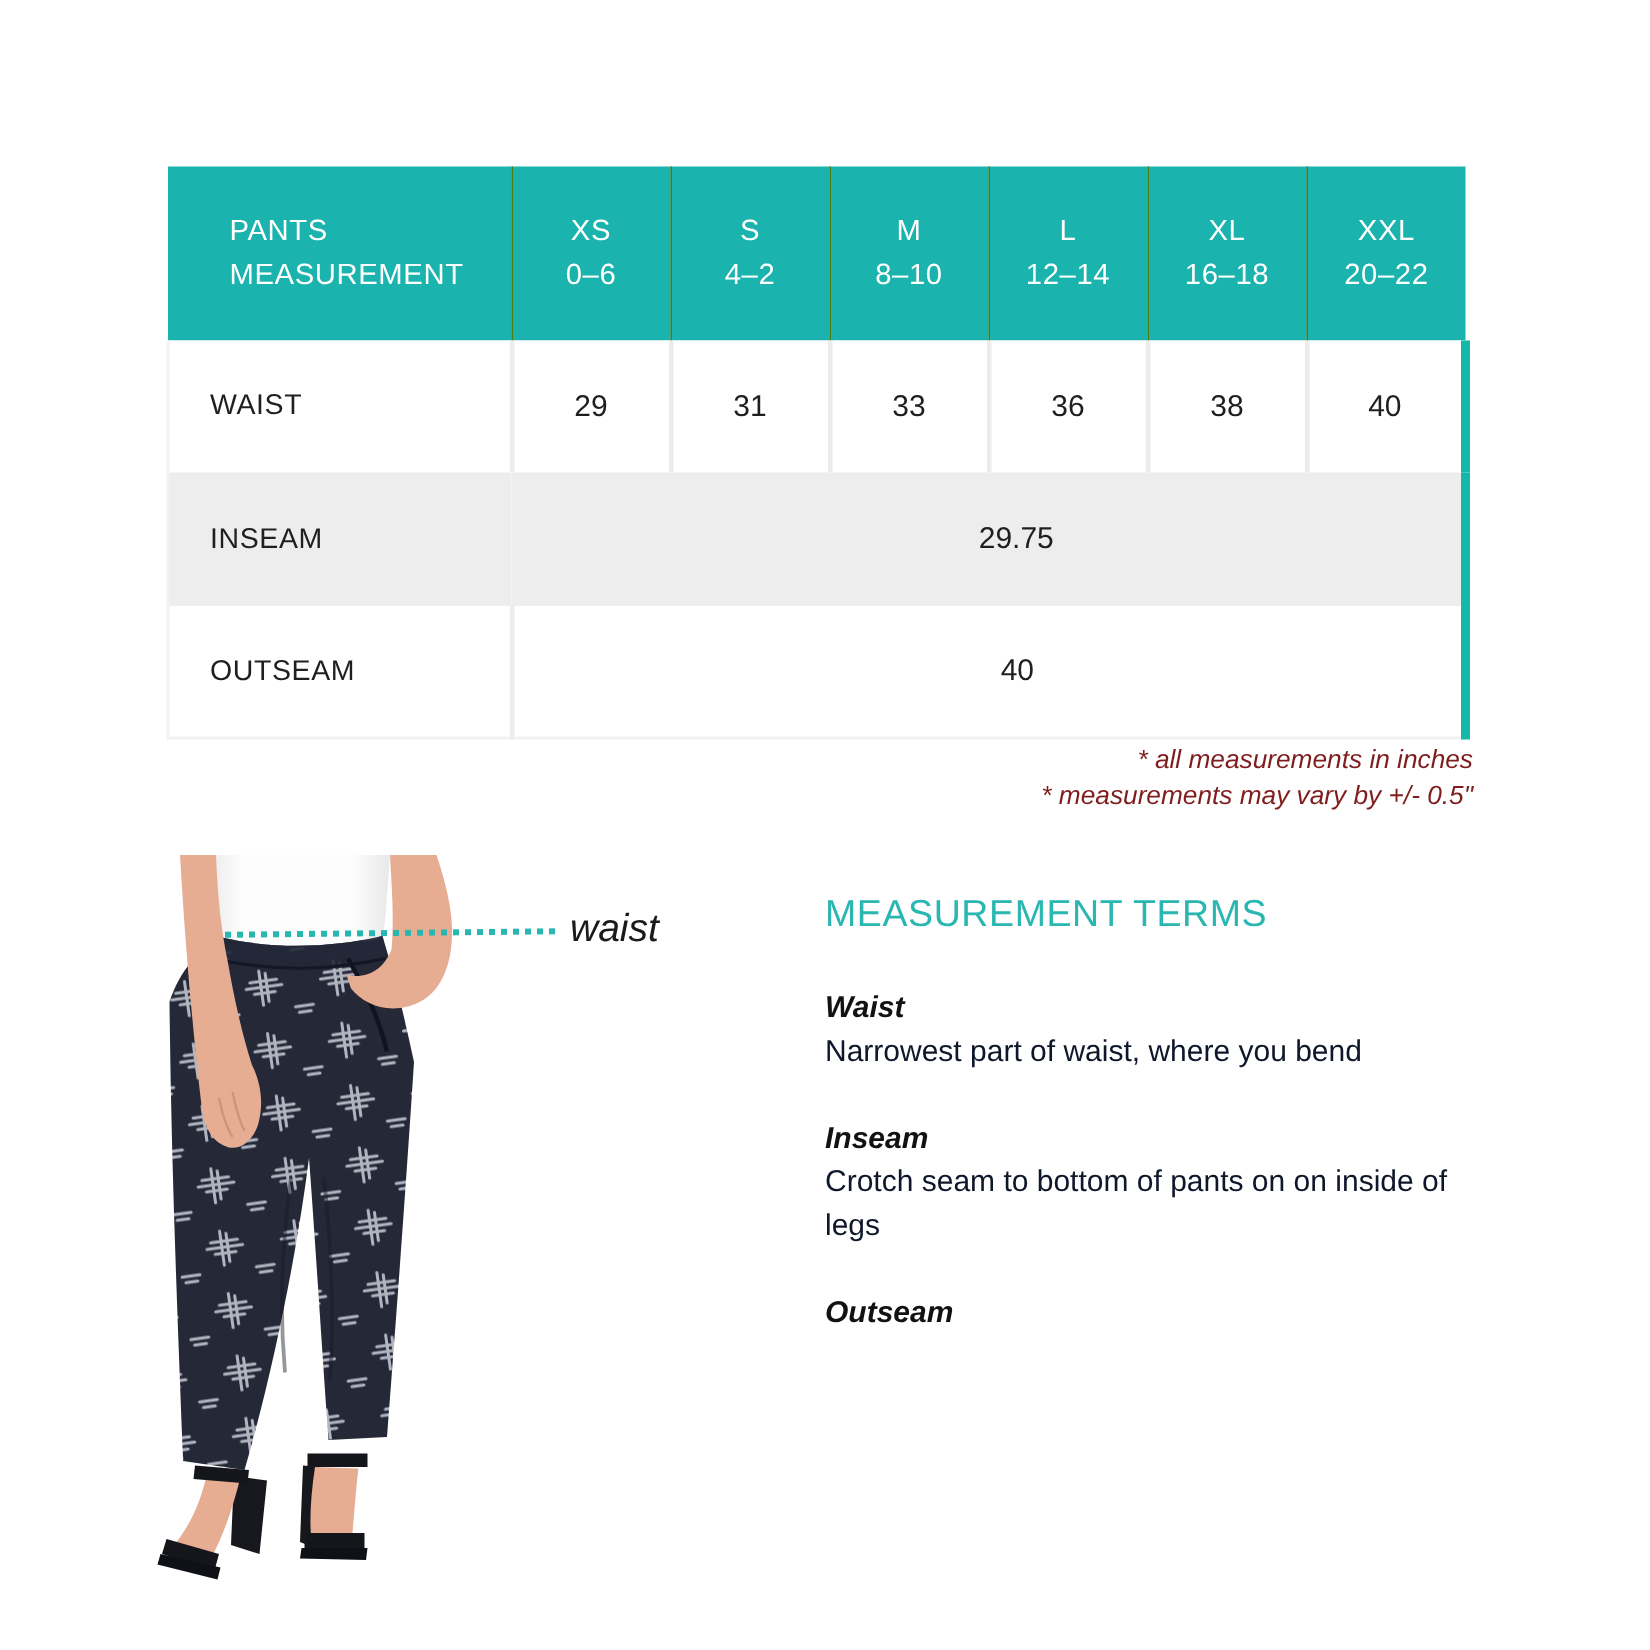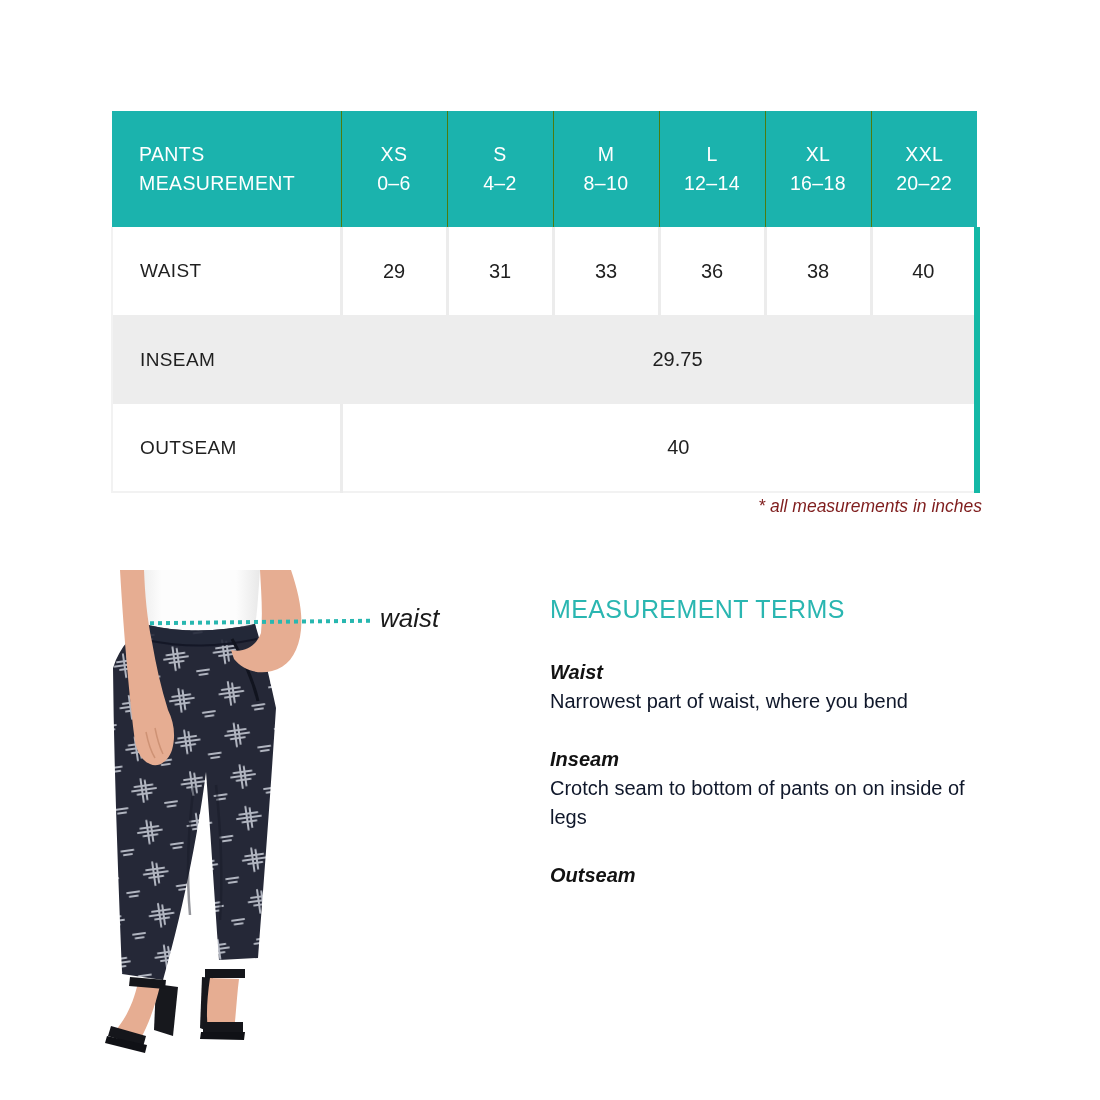--- a/index.html
+++ b/index.html
@@ -25,21 +25,21 @@
     font-weight: 400;
     height: 116px;
     vertical-align: middle;
     text-align: center;
     font-size: 19.5px;
     letter-spacing: 0.4px;
     line-height: 29px;
     padding: 0;
   }
   .size-table thead th + th { border-left: 1px solid #4d7c0f; }
-  .size-table thead th.corner { text-align: left; padding-left: 27px; }
+  .size-table thead th.corner { text-align: left; padding-left: 41px; }
 
   .size-table tbody td {
     height: 88px;
     text-align: center;
     font-size: 20px;
     vertical-align: middle;
     padding: 0;
     background: #ffffff;
   }
   .size-table tbody tr.row-inseam td { height: 89px; background: #ededed; }
@@ -175,20 +175,21 @@
       <tr class="row-outseam">
         <td class="lbl">OUTSEAM</td>
         <td colspan="6" class="merged">40</td>
       </tr>
     </tbody>
   </table>
 </div>
 
 <div class="footnotes">
   <div>* all measurements in inches</div>
+  <div>* measurements may vary by +/- 0.5"</div>
 </div>
 
 <div class="figure">
   <svg viewBox="0 0 214 488" xmlns="http://www.w3.org/2000/svg">
     <defs>
       <pattern id="ikat" width="50" height="42" patternUnits="userSpaceOnUse" patternTransform="rotate(-8)">
         <rect width="50" height="42" fill="#252837"></rect>
         <g stroke="#d5d9e2" stroke-width="2" stroke-linecap="round" opacity="0.8">
           <line x1="6" y1="10" x2="24" y2="10"></line>
           <line x1="3" y1="14" x2="27" y2="14"></line>

